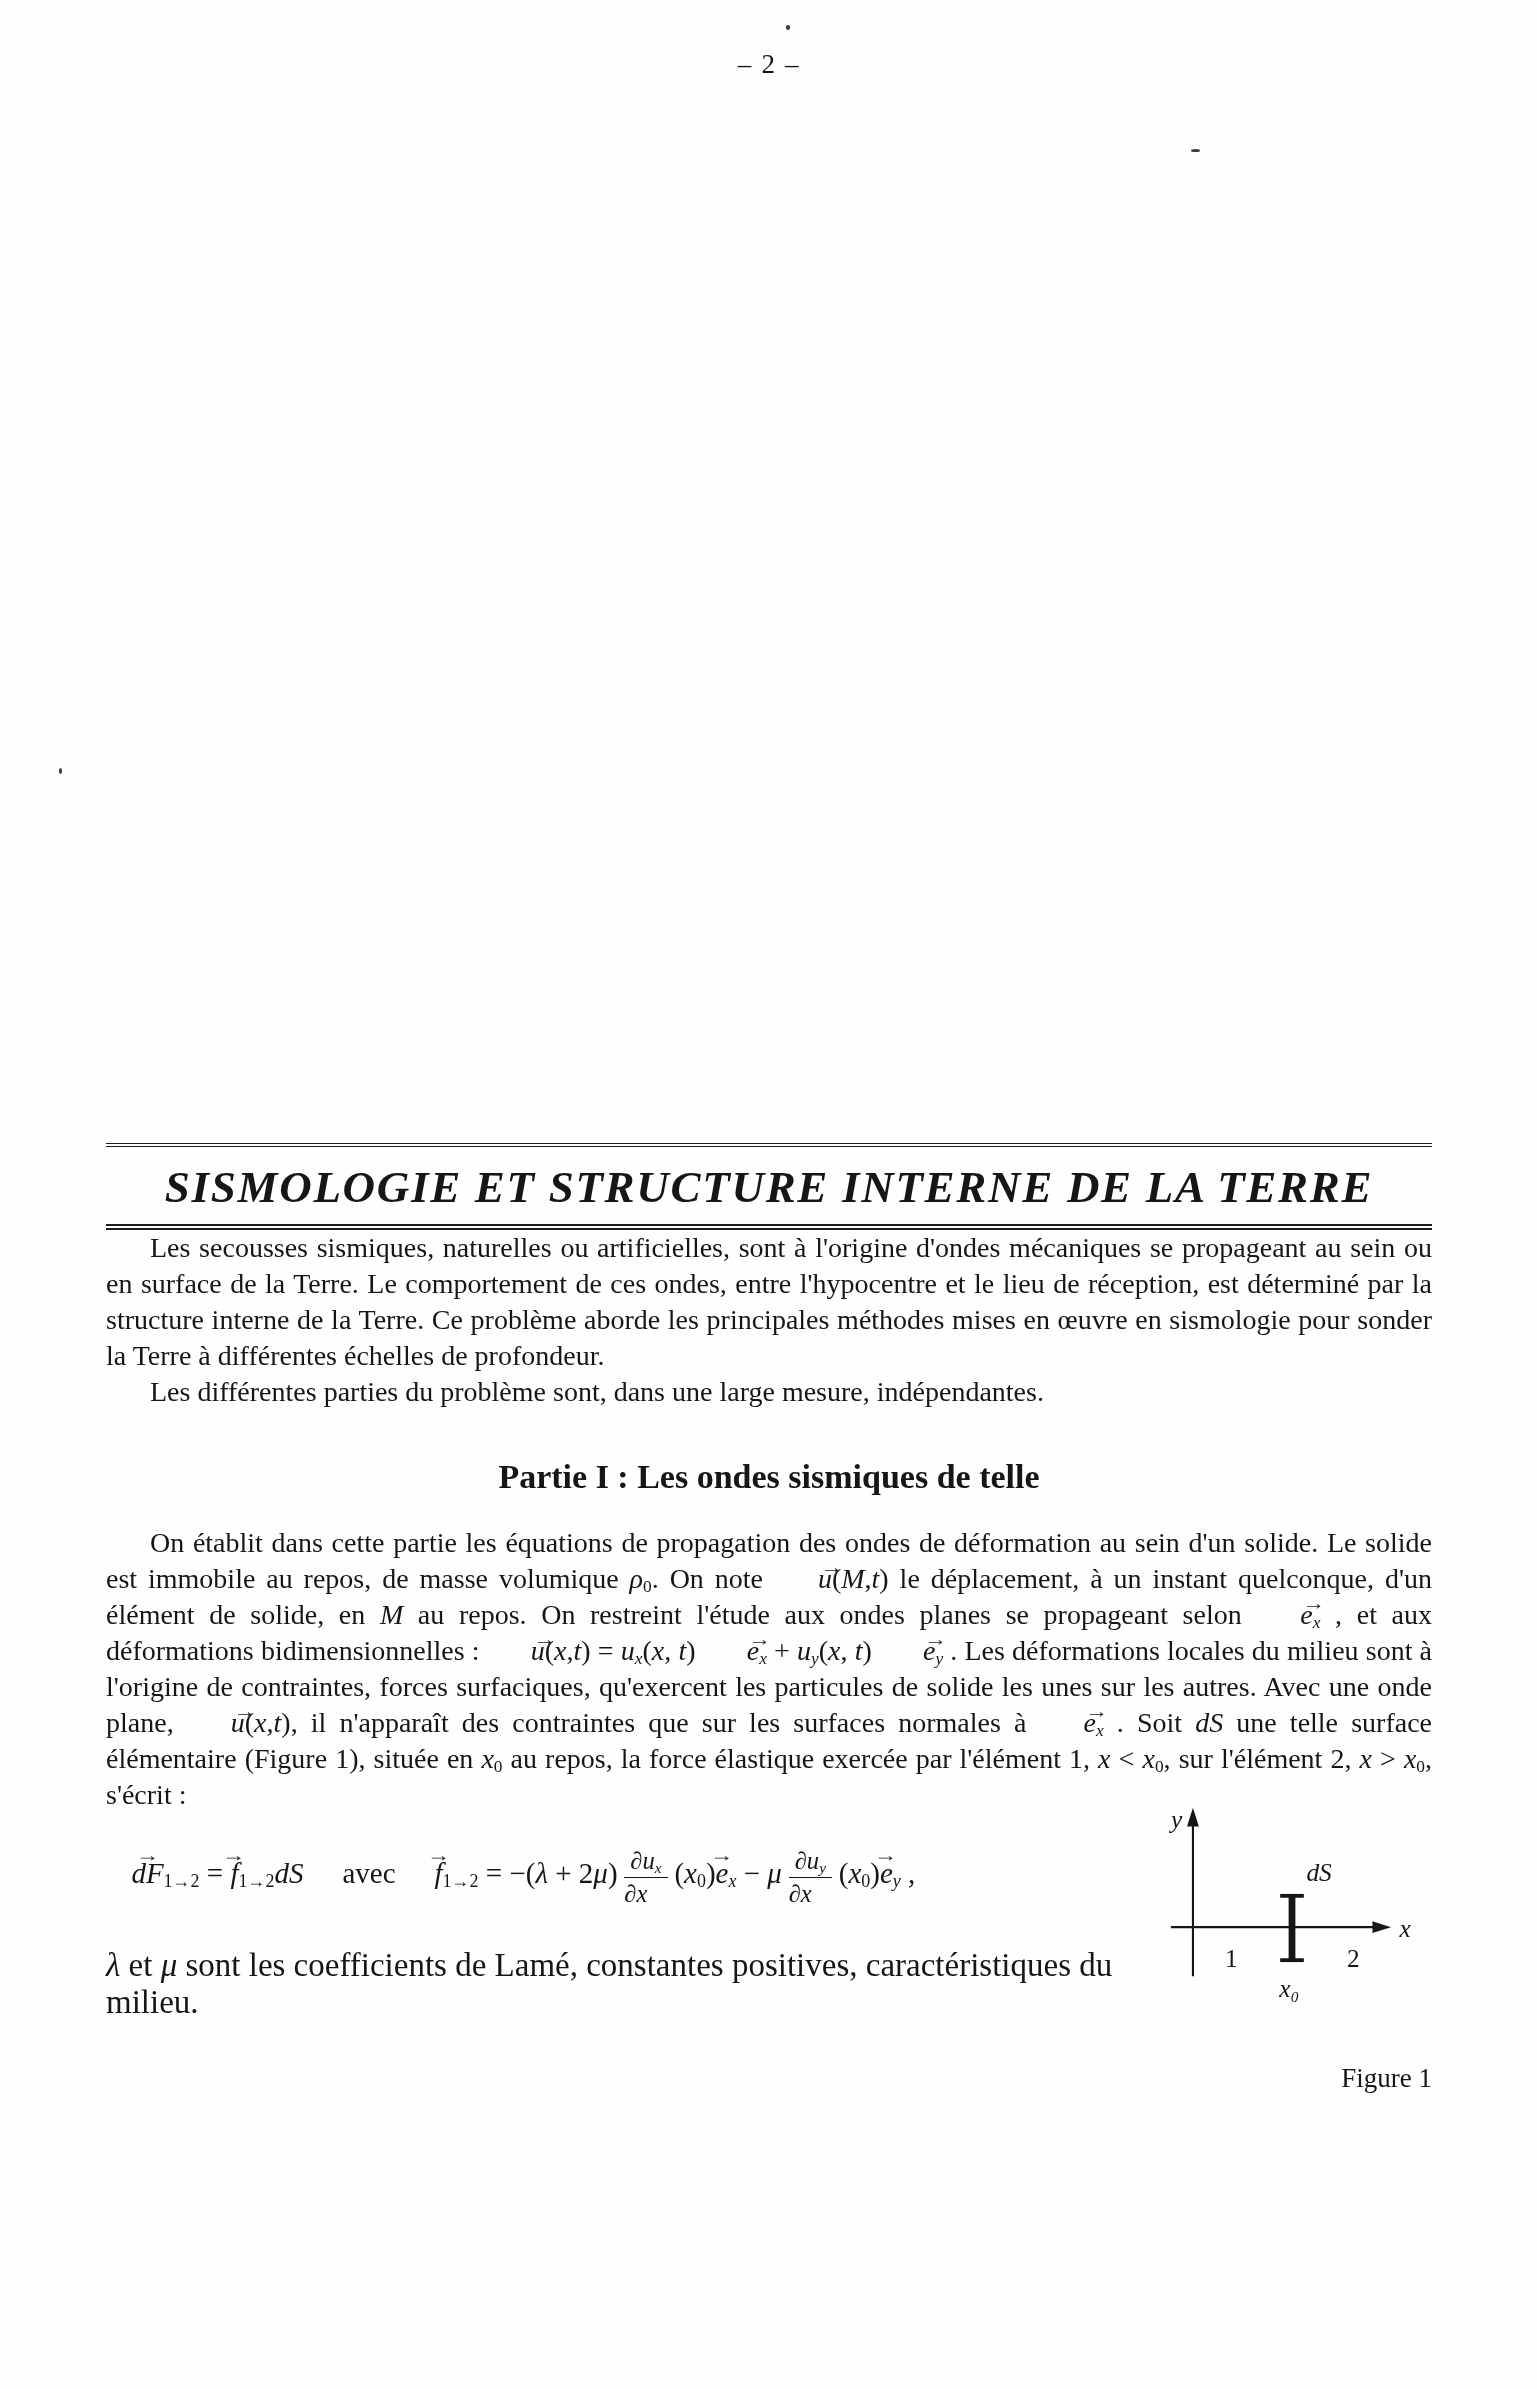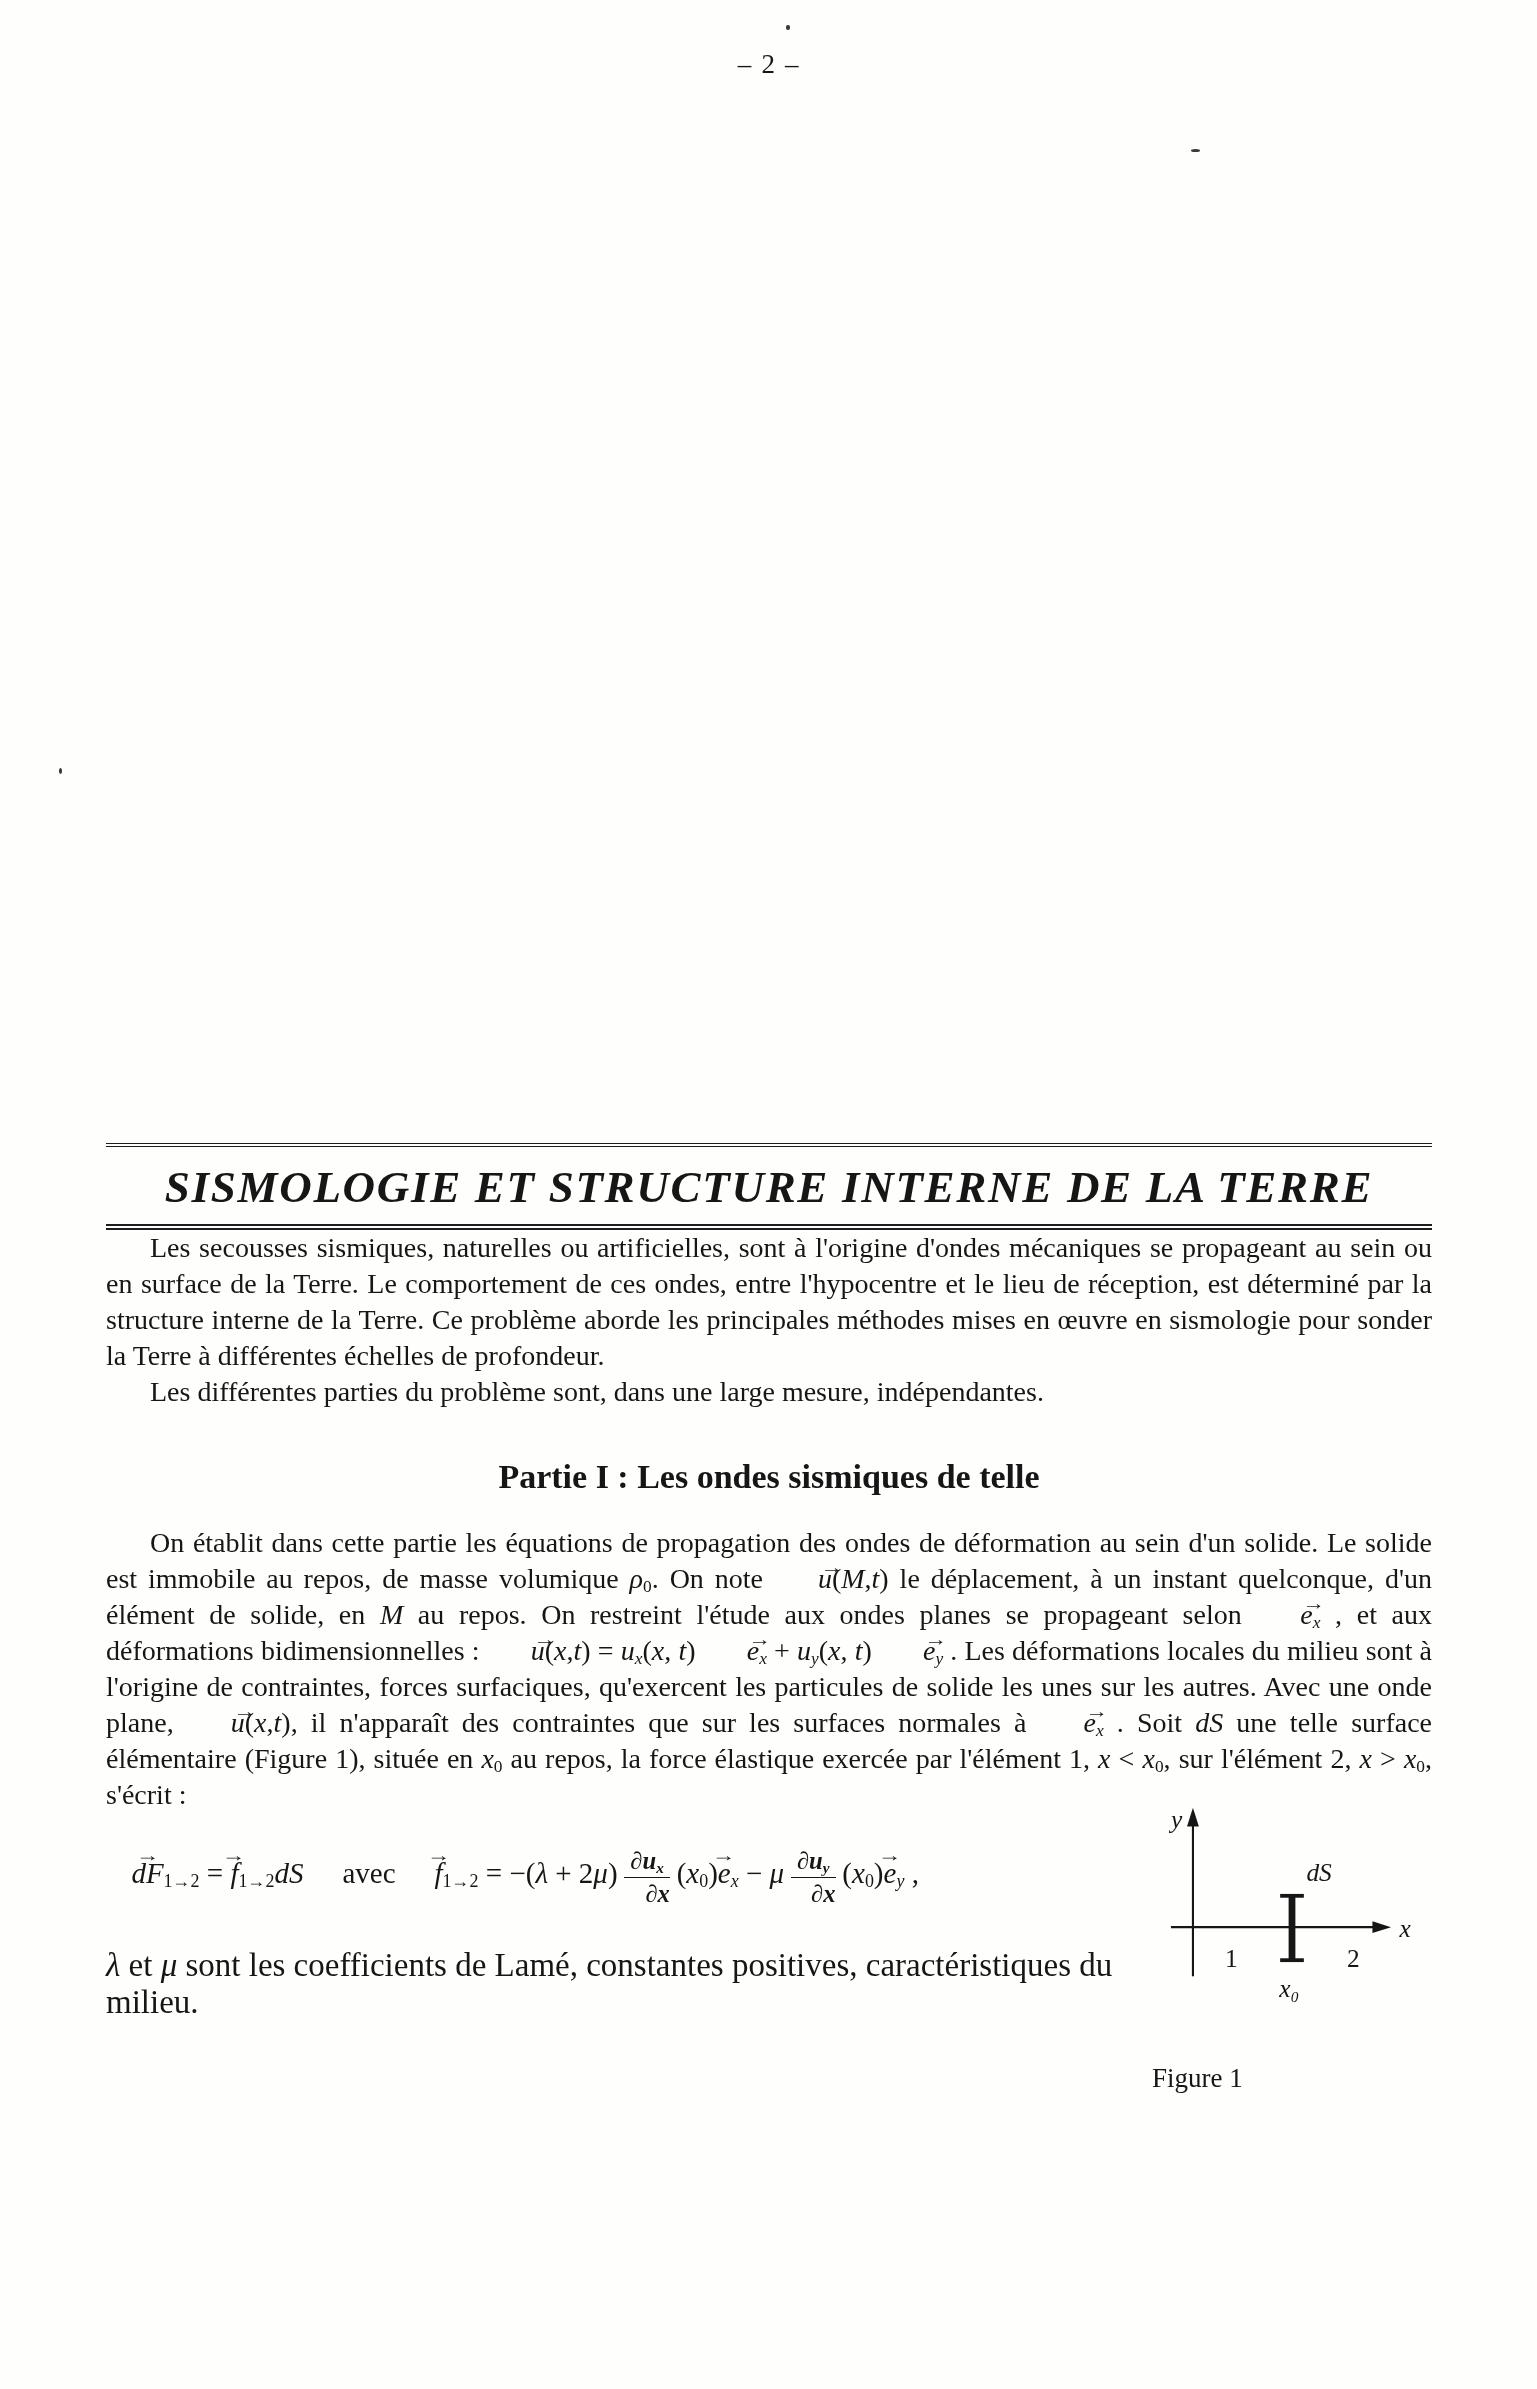--- a/index.html
+++ b/index.html
@@ -76,26 +76,25 @@
   .eqleft { flex:1; }
   .equation {
     font-size:29px;
     padding-left:25.4px;
     white-space:nowrap;
   }
   .eq-avec { margin:0 39px; }
   .frac {
     display:inline-flex;
     flex-direction:column;
-    align-items:flex-end;
+    align-items:flex-start;
     vertical-align:middle;
     font-size:24.6px;
     line-height:1.12;
     margin:0 6.8px;
-    font-weight:bold;
   }
   .frac .num { border-bottom:1.7px solid #161616; padding:1.7px 6px 2.5px; }
   .frac .den { padding-top:2.5px; }
 
   .note {
     font-size:33px;
     line-height:37px;
     margin:39px 0 0;
   }
 
@@ -105,21 +104,21 @@
   .figsvg .tick { stroke-width:8; }
   .figsvg .serif { stroke-width:4.5; }
   .figsvg polygon { fill:#161616; }
   .figsvg text {
     font-family:"Liberation Serif", "DejaVu Serif", serif;
     font-size:30px;
     fill:#161616;
   }
   .figsvg text.ital { font-style:italic; }
   .figcaption {
-    text-align:left;
+    text-align:right;
     font-size:27px;
     margin-top:3.4px;
   }
 
   .speck { position:absolute; background:#3a3a3a; border-radius:45%; }
 </style>
 </head>
 <body>
 
 <div class="page">

